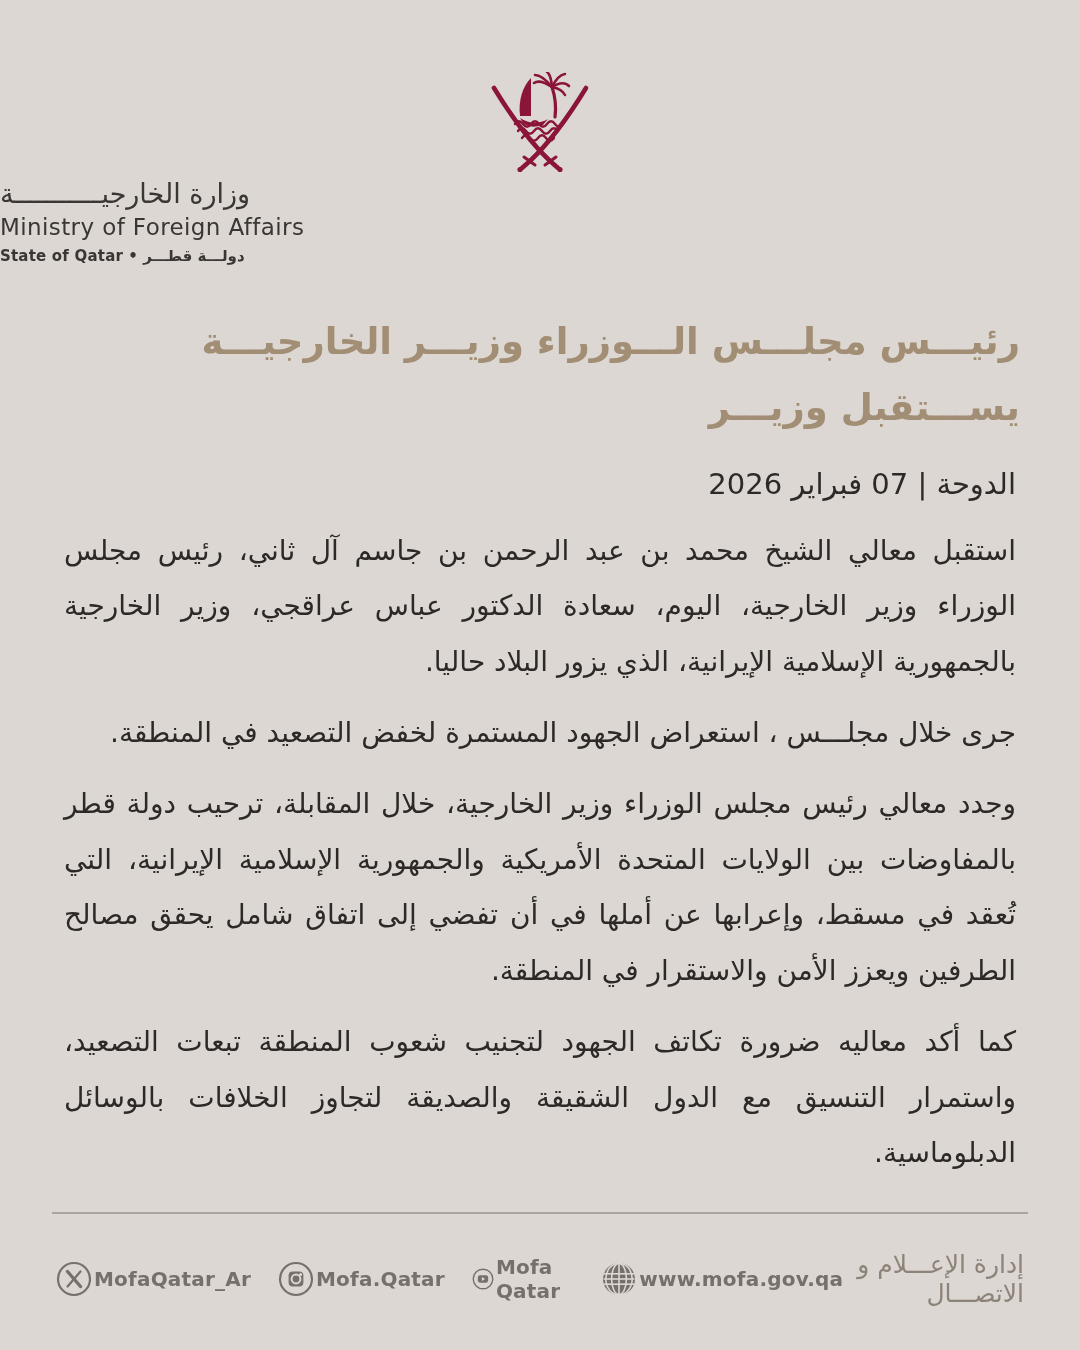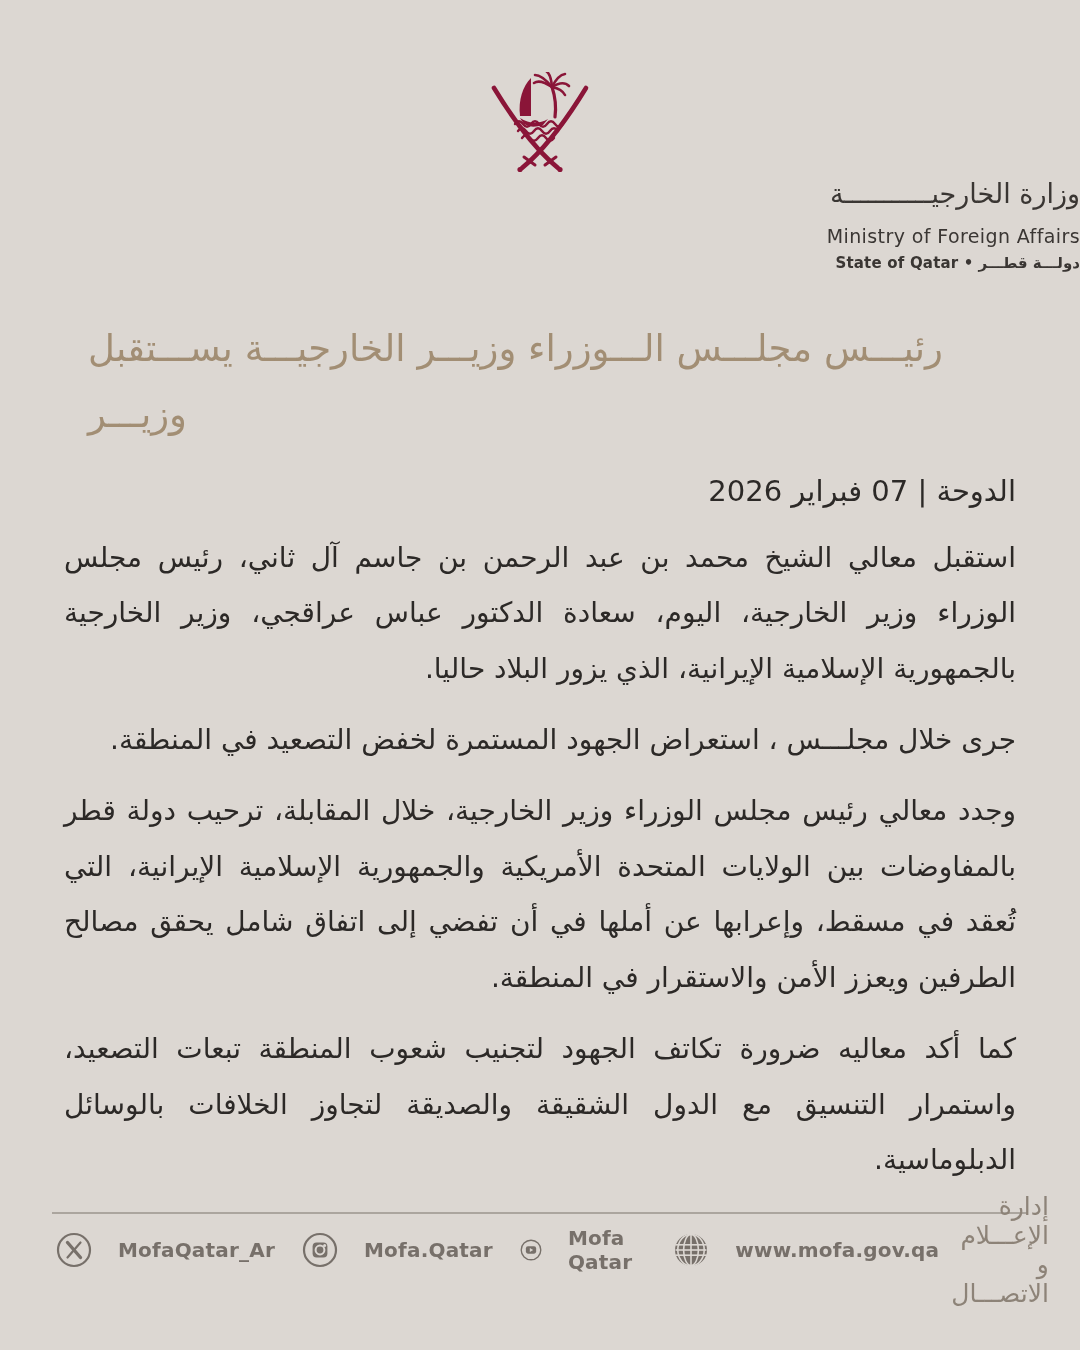--- a/index.html
+++ b/index.html
@@ -15,40 +15,40 @@
   html,body{background:#b9b4af;}
   .page{
     width:1080px;height:1350px;
     background:var(--bg);
     position:relative;
     margin:0 auto;
     font-family:"DejaVu Sans","Liberation Sans",sans-serif;
     overflow:hidden;
   }
   
-  .header{padding-top:72px;text-align:right;}
+  .header{padding-top:72px;text-align:left;}
   .emblem{display:block;margin:0 auto;}
   .logo-ar{
     direction:rtl;
     font-size:27px;color:#3a3633;margin-top:2px;font-weight:normal;
   }
   .logo-en{
-    font-size:19px;color:#3a3633;margin-top:16px;letter-spacing:.4px;
+    font-size:23px;color:#3a3633;margin-top:5px;letter-spacing:.4px;
   }
   .logo-sub{
     direction:rtl;
     font-size:15px;color:#3a3633;margin-top:7px;font-weight:bold;letter-spacing:.2px;
   }
   
   .title{
-    direction:rtl;text-align:left;
-    color:var(--title);font-weight:normal;
+    direction:rtl;text-align:right;
+    color:var(--title);font-weight:bold;
     font-size:37px;line-height:1.78;
     margin-top:44px;
-    padding:0 88px;
+    padding:0 60px;
   }
   
   .dateline{
     direction:rtl;text-align:right;
     padding:0 64px;margin-top:26px;
     font-size:29px;color:var(--text);
   }
   
   .body{
     direction:rtl;
@@ -64,21 +64,21 @@
   .footer{position:absolute;left:0;right:0;bottom:0;}
   .divider{
     position:absolute;left:52px;right:52px;bottom:136px;
     height:2px;background:var(--divider);
   }
   .footer-row{
     position:absolute;left:56px;right:56px;bottom:42px;
     display:flex;align-items:center;justify-content:space-between;
   }
   .social{display:flex;align-items:center;gap:27px;}
-  .social-item{display:flex;align-items:center;gap:26px;}
+  .social-item{display:flex;align-items:center;gap:2px;}
   .social-item .label{
     font-size:20px;font-weight:bold;color:var(--muted);letter-spacing:.2px;
   }
   .dept{
     direction:rtl;
     font-size:25px;color:var(--dept);margin-left:12px;
   }
   .icon-wrap{width:36px;height:36px;display:block;}
 </style>
 </head>

